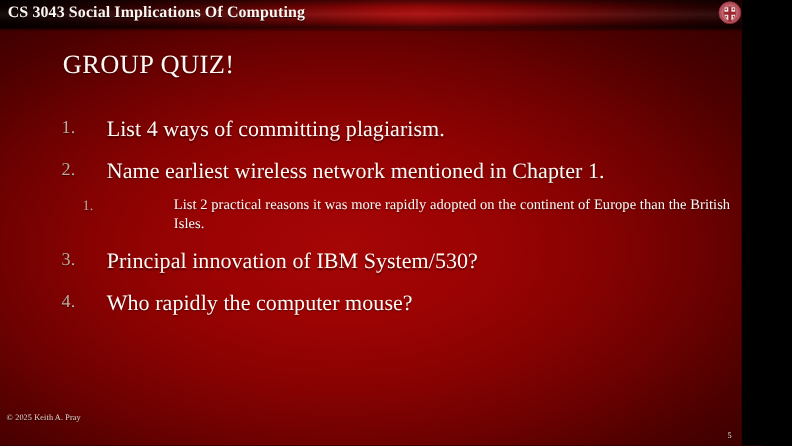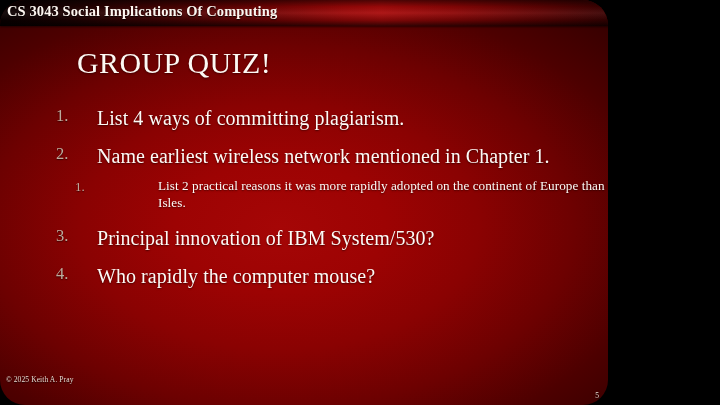--- a/index.html
+++ b/index.html
@@ -2,34 +2,33 @@
 <html><head>
 <meta charset="utf-8">
 <style>
   html, body {
     margin: 0;
     padding: 0;
     background: #000;
   }
   .slide {
     position: relative;
-    width: 608px;
+    width: 674px;
     height: 405px;
     overflow: hidden;
     font-family: "Liberation Serif", "DejaVu Serif", serif;
     background-color: #6d0000;
     background-image:
       radial-gradient(ellipse 78% 72% at 46% 56%,
         #a50606 0%,
         #9d0303 22%,
         #8a0202 42%,
         #6d0101 62%,
         #4d0000 80%,
         #340000 100%);
-    border-radius: 25px;
     -webkit-font-smoothing: antialiased;
   }
 
   
   .header-bar {
     position: absolute;
     left: 0; top: 0;
     width: 720px;
     height: 26px;
     background-image:
@@ -83,25 +82,24 @@
     letter-spacing: 0.3px;
     line-height: 1;
     text-shadow: 0 1px 1px rgba(0,0,0,0.8);
   }
 
   
   .slide-title {
     position: absolute;
     left: 57px;
     top: 46px;
-    font-size: 30px;
+    font-size: 24px;
     color: #fdf8f3;
     letter-spacing: 0.4px;
     text-shadow: 0 1px 2px rgba(0,0,0,0.45);
-    margin-left: 20px;
   }
 
   
   .body-list {
     position: absolute;
     left: 56px;
     top: 105px;
     width: 630px;
   }
   .item {

